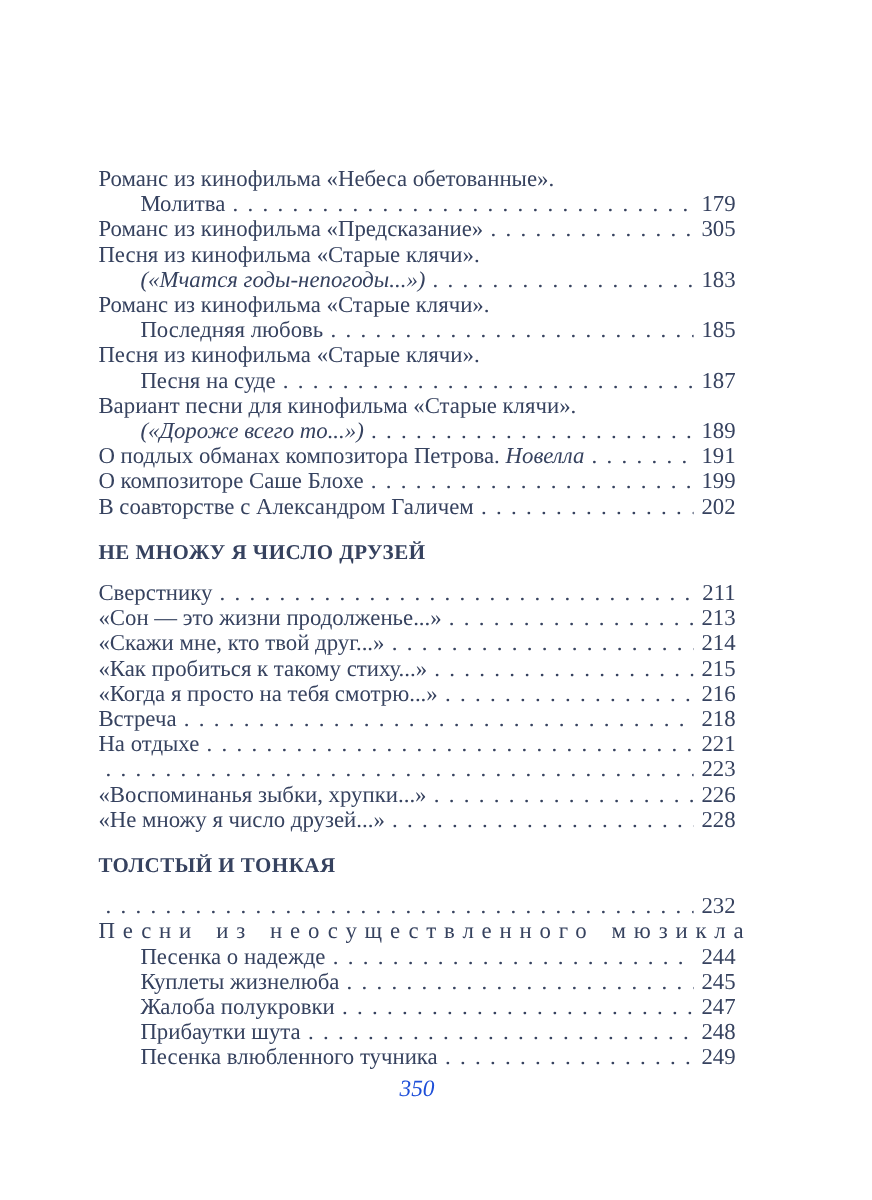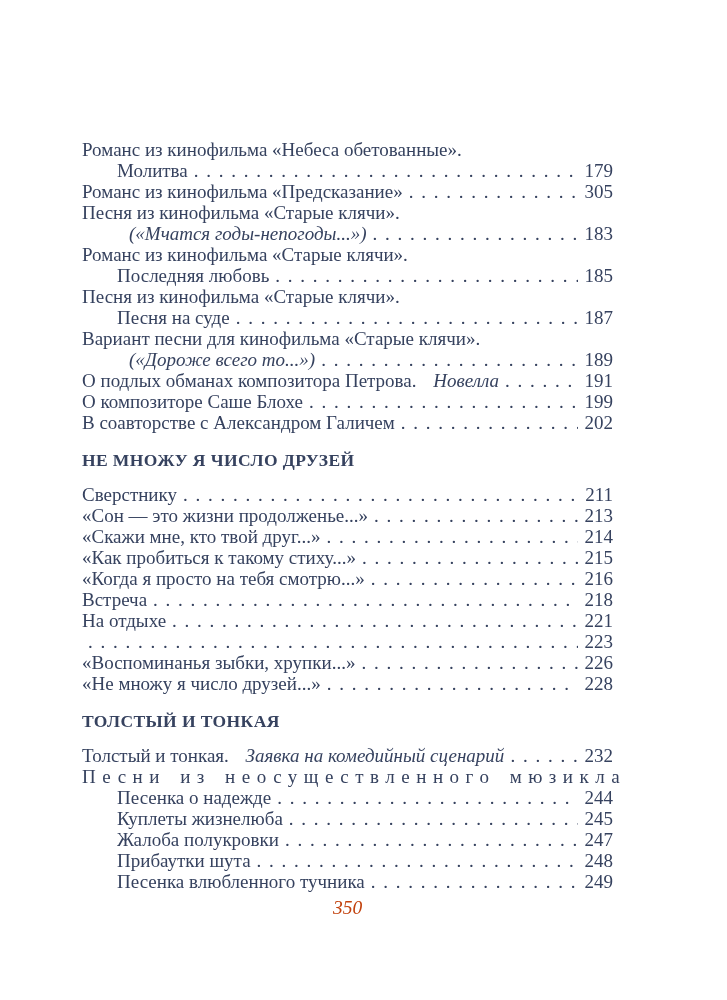--- a/index.html
+++ b/index.html
@@ -22,21 +22,21 @@
   }
   .row {
     display: flex;
     font-size: 19px;
     line-height: 21px;
     white-space: nowrap;
   }
   .row .runs { flex: 0 0 auto; }
   .row.indent { padding-left: 35px; }
   .row.spaced { letter-spacing: 6.5px; word-spacing: 3px; }
-  .it { font-style: italic; margin-left: 12px; }
+  .it { font-style: italic; }
   .leader {
     flex: 1 1 auto;
     overflow: hidden;
     margin: 0 3px 0 6px;
     white-space: nowrap;
   }
   .leader::after {
     content: ". . . . . . . . . . . . . . . . . . . . . . . . . . . . . . . . . . . . . . . . . . . . . . . . . . . . . . . . . . . . . . . . . . . .";
     letter-spacing: 1.5px;
   }
@@ -55,21 +55,21 @@
   }
   .folio {
     position: absolute;
     left: 82px;
     width: 531px;
     top: 897px;
     text-align: center;
     font-style: italic;
     font-size: 19.5px;
     line-height: 22px;
-    color: #c2410c;
+    color: #1d4ed8;
   }
 </style>
 </head>
 <body>
 
 <div class="page">
   <main class="content" id="toc-root">
       <div class="row">
         <span class="runs"><span>Романс из кинофильма «Небеса обетованные».</span></span>
       </div>
@@ -175,21 +175,20 @@
         <span class="leader"></span>
         <span class="pagenum">226</span>
       </div>
       <div class="row">
         <span class="runs"><span>«Не множу я число друзей...»</span></span>
         <span class="leader"></span>
         <span class="pagenum">228</span>
       </div>
       <h2 class="heading">ТОЛСТЫЙ И ТОНКАЯ</h2>
       <div class="row">
-        <span class="runs"><span>Толстый и тонкая. </span><span class="it">Заявка на комедийный сценарий</span></span>
         <span class="leader"></span>
         <span class="pagenum">232</span>
       </div>
       <div class="row spaced">
         <span class="runs"><span>Песни из неосуществленного мюзикла</span></span>
       </div>
       <div class="row indent">
         <span class="runs"><span>Песенка о надежде</span></span>
         <span class="leader"></span>
         <span class="pagenum">244</span>

